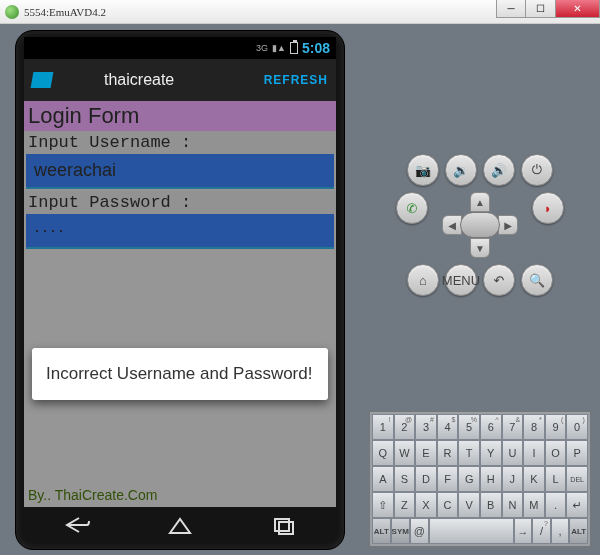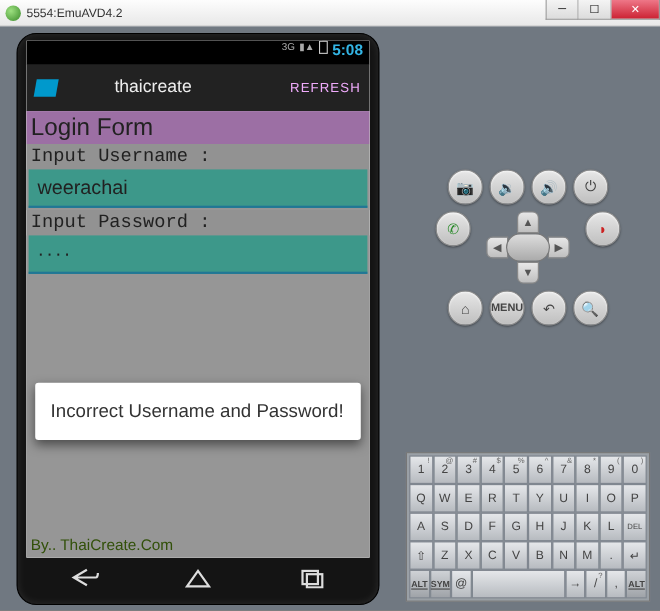--- a/index.html
+++ b/index.html
@@ -17,21 +17,21 @@
     border-bottom: 1px solid #ccc;
     display: flex;
     align-items: center;
     font-size: 11px;
   }
   .win-titlebar .icon {
     width: 14px; height: 14px; margin: 0 5px;
     border-radius: 50%;
     background: radial-gradient(circle at 35% 35%, #9de080, #3a8a2a);
   }
-  .win-titlebar .title { flex: 1; color: #333; }
+  .win-titlebar .title { flex: 1; color: #333; font-family: Liberation Serif, serif; }
   .win-btns { display: flex; height: 100%; }
   .win-btn {
     width: 30px; height: 18px; margin-top: 0;
     border: 1px solid #999; border-top: none;
     display:flex; align-items:center; justify-content:center;
     font-size:10px;
     background: linear-gradient(#f4f4f4,#dcdcdc);
   }
   .win-btn.close { background: linear-gradient(#e78, #c23); color:#fff; width:44px; }
   .win-btn + .win-btn { border-left:none; }
@@ -56,50 +56,50 @@
     padding: 6px 8px;
   }
   .phone-screen {
     background:#fff;
     width:100%; height:470px;
     position:relative;
     overflow:hidden;
   }
   .status-bar {
     height:22px; background:#000;
-    display:flex; justify-content:flex-end; 
+    display:flex; justify-content:flex-end; align-items:center;
     gap:4px; padding:0 6px;
     font-size:12px; color:#33b5e5;
   }
   .status-bar .sig { color:#aaa; font-size:9px; }
   .status-bar .time { color:#33b5e5; font-size:14px; font-weight:bold; }
   .status-bar .batt {
     width:8px; height:12px; border:1px solid #ccc; position:relative;
   }
   .status-bar .batt::after { content:""; position:absolute; top:-3px; left:2px; width:4px; height:2px; background:#ccc; }
   .app-bar {
     height:42px; background:#222;
     display:flex; align-items:center; padding:0 8px;
     color:#eee; font-size:16px;
   }
   .app-bar .logo {
     width:20px; height:16px; background:#0099cc; margin-right:8px;
     transform: skewX(-10deg);
   }
   .app-bar .app-title { flex:1;margin-left:44px; }
-  .app-bar .refresh { font-size:12px; font-weight:normal; letter-spacing:1px; color:#f0abfc; }
+  .app-bar .refresh { font-size:12px; font-weight:bold; letter-spacing:1px; color:#0ea5e9; }
   .content {
     background:#e6e6e6; height:calc(100% - 64px);
     position:relative; padding:0;
     font-size:16px; color:#333;
   }
   .form-title { font-size:22px; padding:2px 4px; background:#f0abfc; }
   .label { padding:2px 4px; background:#e0e0e0; font-size:17px;font-family:Liberation Mono, monospace; }
   .input-line {
-    background:#5eead4; padding:6px 8px; font-size:18px;
+    background:#3b82f6; padding:6px 8px; font-size:18px;
     border-bottom: 2px solid #33b5e5; margin:0 2px 2px 2px;
   }
   .input-line.pw { letter-spacing:2px; }
   .footer-credit {
     position:absolute; bottom:4px; left:4px;
     font-size:14px; color:#4d7c0f;
   }
   .dim-overlay {
     position:absolute; inset:0; background:rgba(0,0,0,.35);
   }
@@ -127,21 +127,21 @@
   .ctl {
     width:32px; height:32px; border-radius:50%;
     background: linear-gradient(#e7e7e7,#bfbfbf);
     border:1px solid #888;
     box-shadow: inset 0 1px 2px rgba(255,255,255,.7), 0 1px 2px rgba(0,0,0,.4);
     display:flex; align-items:center; justify-content:center;
     font-size:13px; color:#444;
   }
   .ctl.green { color:#2a8a2a; }
   .ctl.red { color:#c22; }
-  .ctl.tiny { font-size:10px; font-weight:bold; }
+  .ctl.tiny { font-size:13px; font-weight:normal; }
   .dpad {
     position:relative; width:88px; height:66px; margin:0 2px;
   }
   .dpad .arrow {
     position:absolute; width:20px; height:20px;
     background:linear-gradient(#e7e7e7,#bfbfbf);
     border:1px solid #888;
     display:flex; align-items:center; justify-content:center;
     font-size:10px; color:#555;
   }
@@ -166,21 +166,21 @@
     background:linear-gradient(#e5e7ea,#b7bbc0);
     border:1px solid #808790;
     margin:0; position:relative;
     display:flex; align-items:center; justify-content:center;
     font-size:11px; color:#444;
   }
   .key .sup {
     position:absolute; top:1px; right:2px; font-size:7px; color:#666;
   }
   .key.space { flex:5; }
-  .key.alt { background:linear-gradient(#cfd2d6,#9fa3a8); font-size:8px; font-weight:bold;text-decoration:underline; }
+  .key.alt { background:linear-gradient(#cfd2d6,#9fa3a8); font-size:8px; font-weight:bold; }
 </style>
 </head>
 <body>
 
 <div class="win-titlebar">
   <div class="icon"></div>
   <div class="title">5554:EmuAVD4.2</div>
   <div class="win-btns">
     <div class="win-btn">─</div>
     <div class="win-btn">☐</div>

